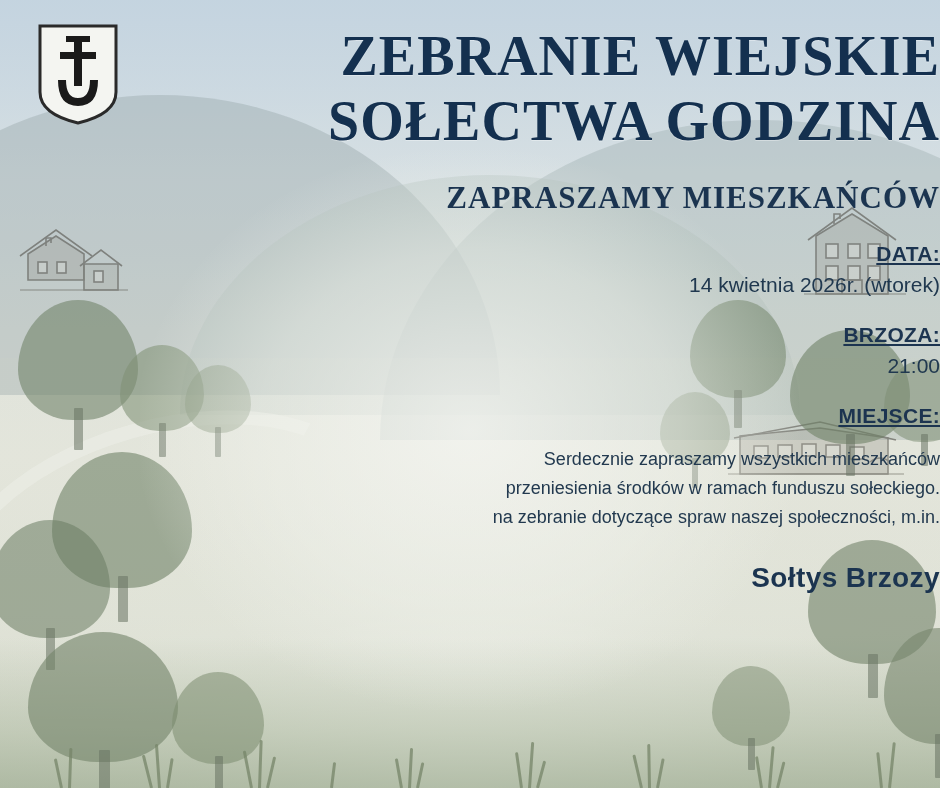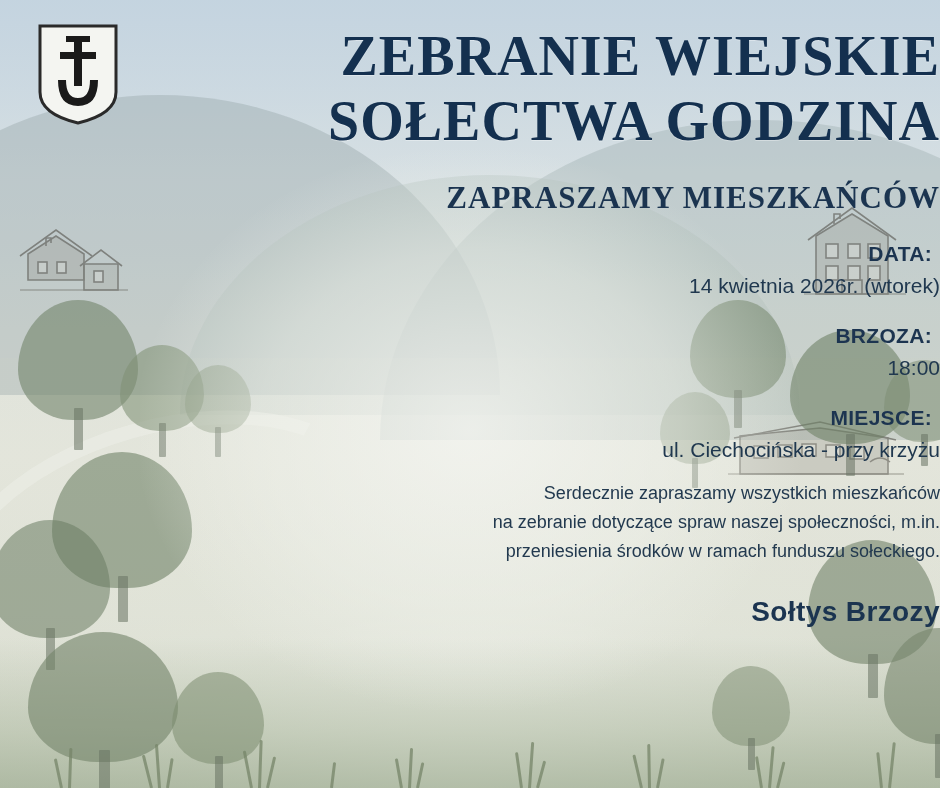--- a/index.html
+++ b/index.html
@@ -138,22 +138,23 @@
     letter-spacing: 1px;
     color: #1b3450;
     margin: 26px 0 0 0;
   }
 
   .info-group { margin-top: 26px; }
   .info-label {
     font-size: 21px;
     font-weight: bold;
     color: #1c3450;
-    margin: 8px;
+    margin: 0;
     letter-spacing: 0.3px;
+    text-decoration: underline;
   }
   .info-value {
     font-size: 21px;
     color: #20384f;
     margin: 7px 0 0 0;
   }
 
   .note {
     margin-top: 17px;
     font-size: 18px;
@@ -335,32 +336,31 @@
 
     <h2 class="subtitle">ZAPRASZAMY MIESZKAŃCÓW</h2>
 
     <div class="info-group">
       <p class="info-label">DATA:</p>
       <p class="info-value">14 kwietnia 2026r. (wtorek)</p>
     </div>
 
     <div class="info-group">
       <p class="info-label">BRZOZA:</p>
-      <p class="info-value">18:00</p>
+      <p class="info-value">21:00</p>
     </div>
 
     <div class="info-group">
       <p class="info-label">MIEJSCE:</p>
-      <p class="info-value">ul. Ciechocińska - przy krzyżu</p>
     </div>
 
     <div class="note">
       <div>Serdecznie zapraszamy wszystkich mieszkańców</div>
+      <div>przeniesienia środków w ramach funduszu sołeckiego.</div>
       <div>na zebranie dotyczące spraw naszej społeczności, m.in.</div>
-      <div>przeniesienia środków w ramach funduszu sołeckiego.</div>
     </div>
 
     <div class="sign">
       <p class="sign-line">Sołtys Brzozy</p>
     </div>
   </div>
 
 </div>
 
 </body></html>

